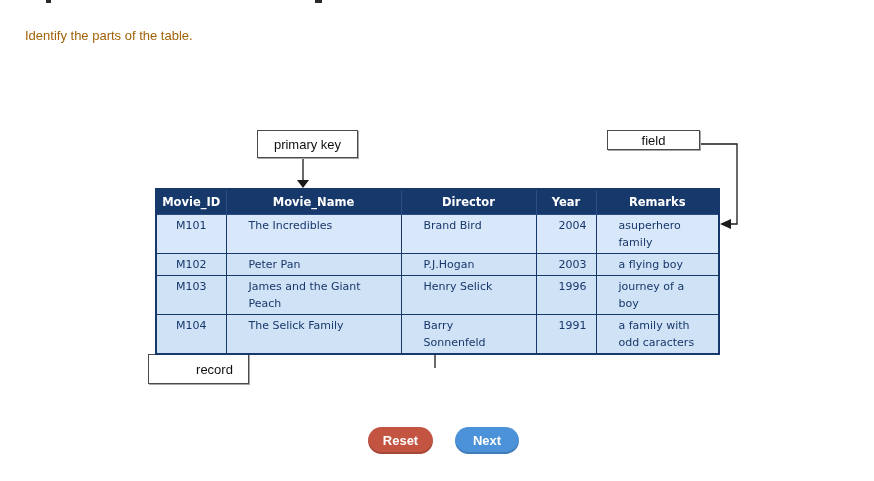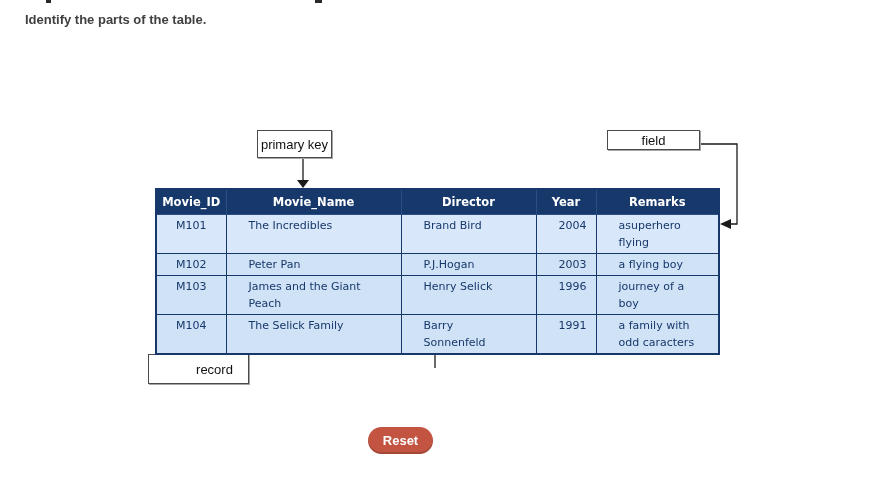--- a/index.html
+++ b/index.html
@@ -5,36 +5,36 @@
   html,body { margin:0; padding:0; background:#fff; }
   .canvas {
     position:relative; width:874px; height:481px; background:#ffffff;
     font-family:"Liberation Sans", sans-serif; overflow:hidden;
   }
   .artifact { position:absolute; background:#2a2a2a; }
   .artifact.a1 { left:46px; top:0; width:5px; height:3px; }
   .artifact.a2 { left:315px; top:0; width:7px; height:3px; }
 
   .instruction {
-    position:absolute; left:25px; top:12px;
-    font-size:13px; color:#404040;font-weight:bold;
+    position:absolute; left:25px; top:28px;
+    font-size:13px; color:#a16207;
   }
 
   .overlay { position:absolute; left:0; top:0; pointer-events:none; }
   .overlay line, .overlay polyline { stroke:#1a1a1a; stroke-width:1.3; fill:none; }
   .overlay polygon { fill:#1a1a1a; stroke:none; }
   .overlay .brace { stroke:#4a4a4a; stroke-width:1.3; fill:none; }
 
   .label-box {
     position:absolute; background:#ffffff;
     border:1px solid #4a4a4a; box-shadow:1px 1px 0 rgba(0,0,0,0.35);
     display:flex; align-items:center; justify-content:center;
     font-size:13px; color:#111111; box-sizing:border-box;
   }
-  .lbl-primary { left:257px; top:130px; width:75px; height:28px; }
+  .lbl-primary { left:257px; top:130px; width:101px; height:28px; }
   .lbl-field   { left:607px; top:130px; width:93px; height:20px; }
   .lbl-record  { left:148px; top:354px; width:101px; height:30px;padding-left:32px; }
   .lbl-table   { left:389px; top:369px; width:93px; height:31px; }
 
   table.movies {
     position:absolute; left:155px; top:188px;
     border-collapse:collapse; table-layout:fixed; width:563px;
     font-family:"DejaVu Sans", sans-serif; font-size:11px; color:#17386a;
     border:2px solid #17386a;
   }
@@ -120,21 +120,21 @@
         <th>Year</th>
         <th>Remarks</th>
       </tr>
     </thead>
     <tbody>
       <tr class="r1">
         <td class="c-id">M101</td>
         <td>The Incredibles</td>
         <td>Brand Bird</td>
         <td>2004</td>
-        <td>asuperhero flying</td>
+        <td>asuperhero family</td>
       </tr>
       <tr class="r2">
         <td class="c-id">M102</td>
         <td>Peter Pan</td>
         <td>P.J.Hogan</td>
         <td>2003</td>
         <td>a flying boy</td>
       </tr>
       <tr class="r3">
         <td class="c-id">M103</td>
@@ -149,14 +149,17 @@
         <td>Barry Sonnenfeld</td>
         <td>1991</td>
         <td>a family with odd caracters</td>
       </tr>
     </tbody>
   </table>
 
   <button class="btn btn-reset">
     <span>Reset</span>
   </button>
+  <button class="btn btn-next">
+    <span>Next</span>
+  </button>
 
 </div>
 
 </body></html>

